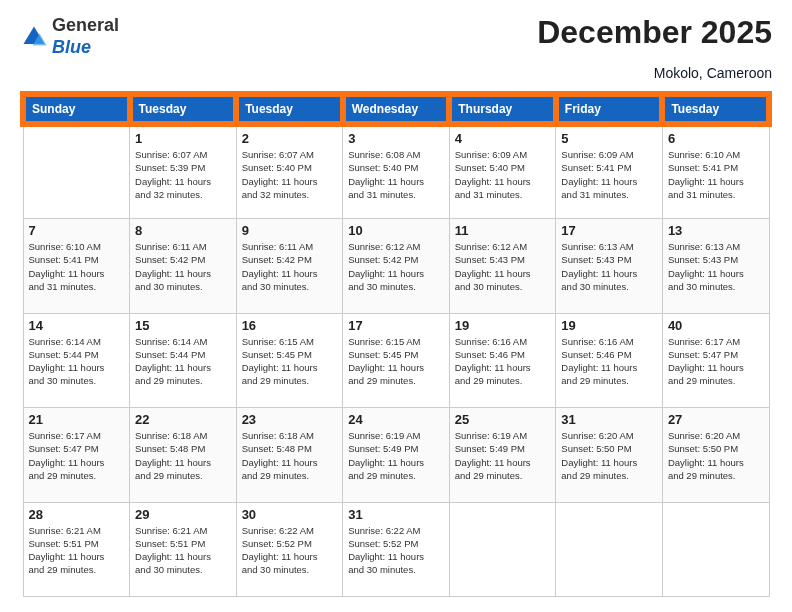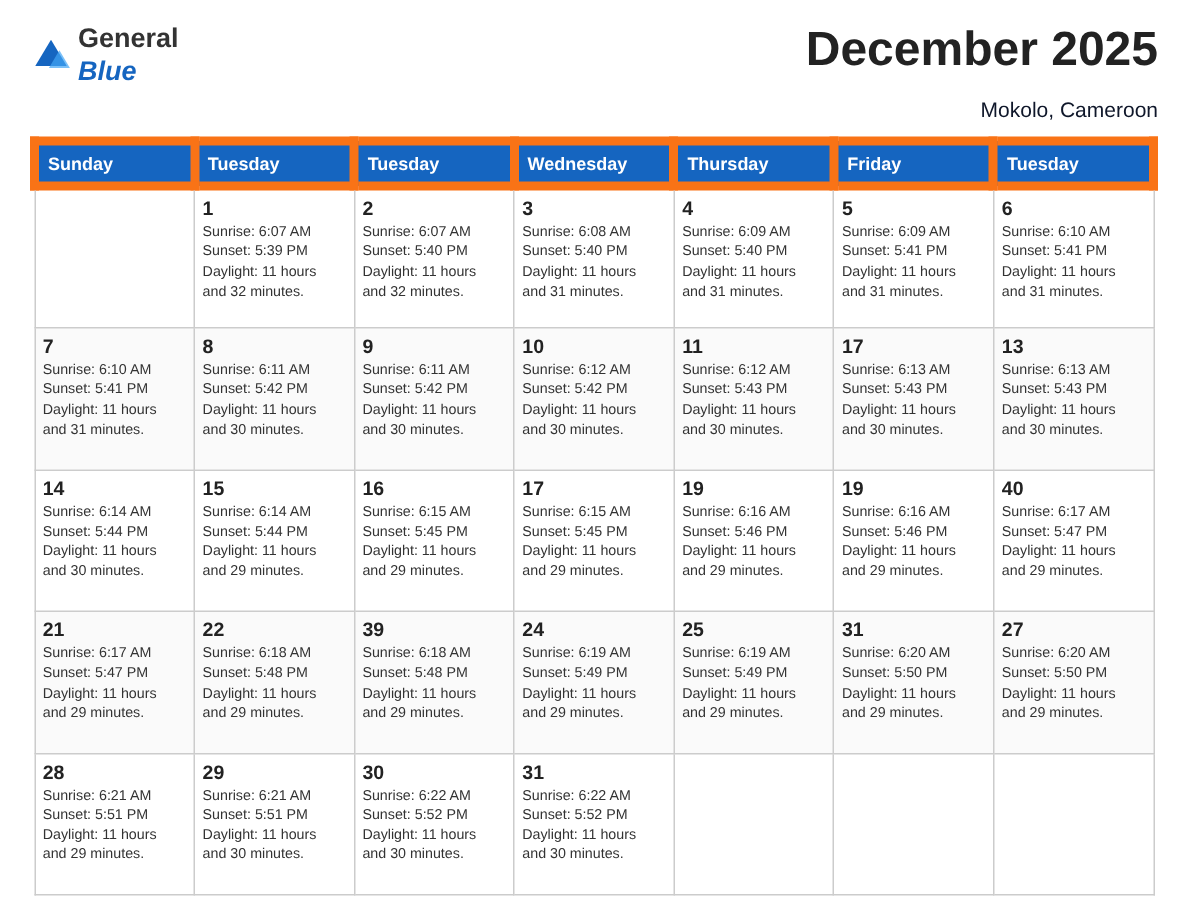--- a/index.html
+++ b/index.html
@@ -285,21 +285,21 @@
 and 29 minutes.</div>
           </td>
           <td>
             <span class="day-num">22</span>
             <div class="cell-info" style="white-space: pre-line;">Sunrise: 6:18 AM
 Sunset: 5:48 PM
 Daylight: 11 hours
 and 29 minutes.</div>
           </td>
           <td>
-            <span class="day-num">39</span>
+            <span class="day-num">23</span>
             <div class="cell-info" style="white-space: pre-line;">Sunrise: 6:18 AM
 Sunset: 5:48 PM
 Daylight: 11 hours
 and 29 minutes.</div>
           </td>
           <td>
             <span class="day-num">24</span>
             <div class="cell-info" style="white-space: pre-line;">Sunrise: 6:19 AM
 Sunset: 5:49 PM
 Daylight: 11 hours

